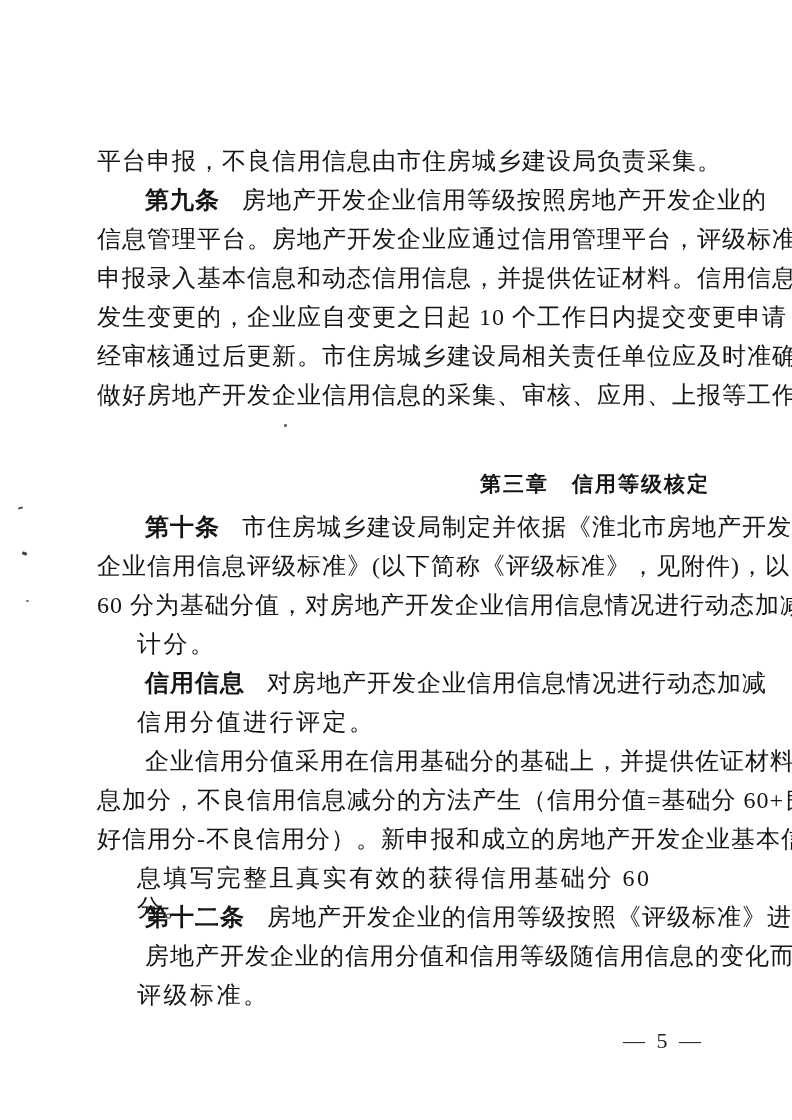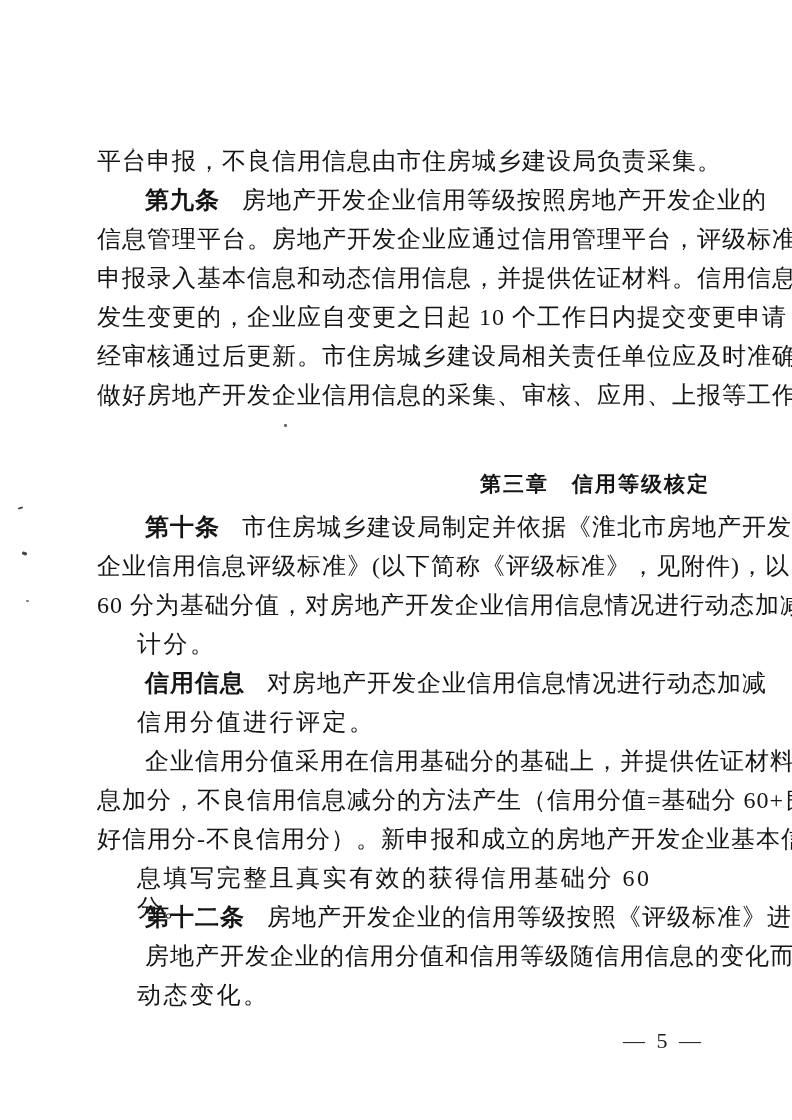--- a/index.html
+++ b/index.html
@@ -111,19 +111,19 @@
     <div class="line short">信用分值进行评定。</div>
 
     <div class="line indent">企业信用分值采用在信用基础分的基础上，并提供佐证材料</div>
     <div class="line">息加分，不良信用信息减分的方法产生（信用分值=基础分 60+良</div>
     <div class="line">好信用分-不良信用分）。新申报和成立的房地产开发企业基本信</div>
     <div class="line short">息填写完整且真实有效的获得信用基础分 60 分。</div>
 
     <div class="line indent"><span class="art">第十二条</span><span>房地产开发企业的信用等级按照《评级标准》进行。</span></div>
 
     <div class="line indent">房地产开发企业的信用分值和信用等级随信用信息的变化而</div>
-    <div class="line short">动态变化。</div>
+    <div class="line short">评级标准。</div>
 
   </div>
 
   <div class="pagenum">— 5 —</div>
 
 </div>
 
 </body></html>

